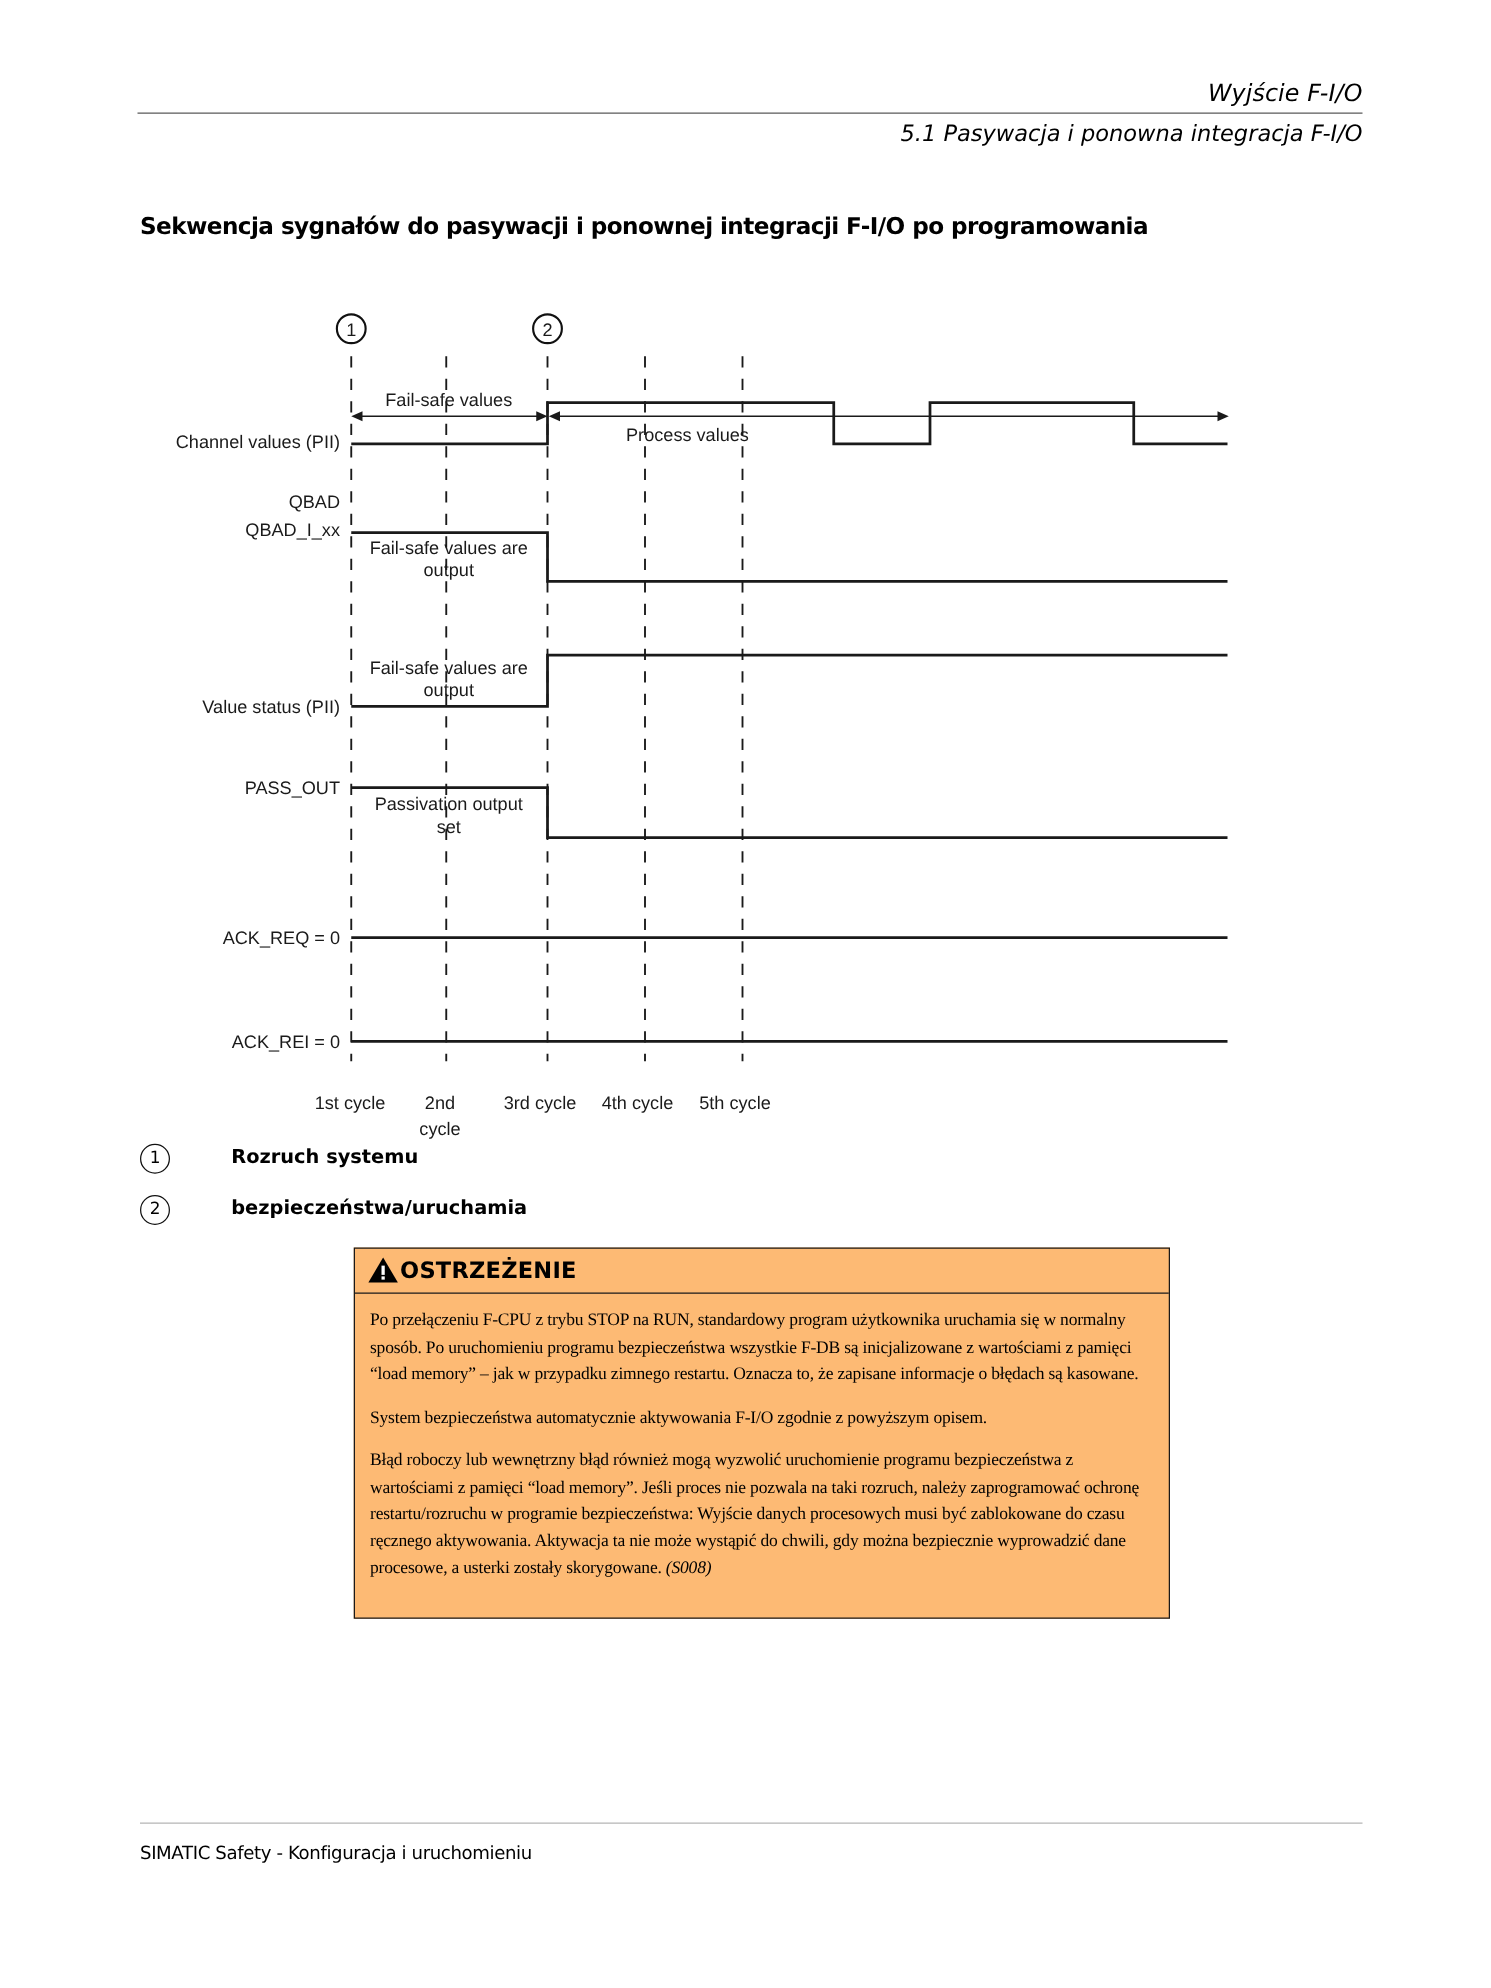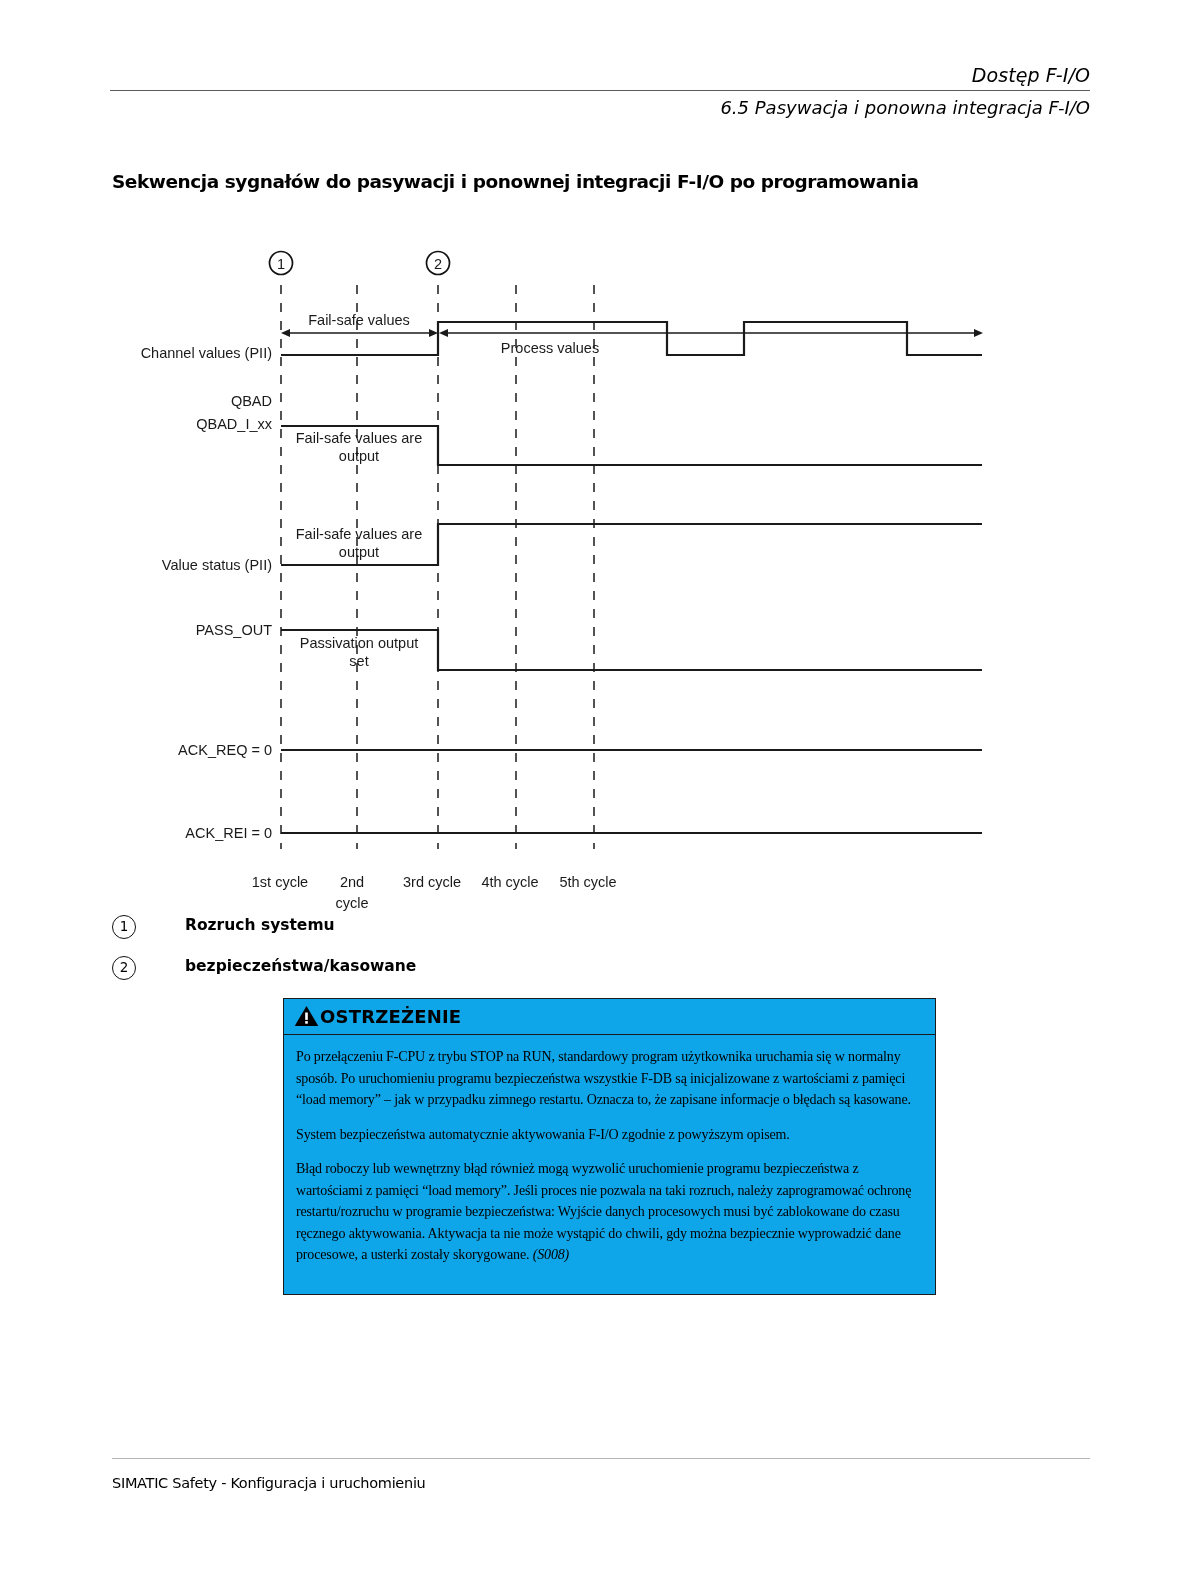--- a/index.html
+++ b/index.html
@@ -94,21 +94,21 @@
   .legend-text { padding-top: 1px; font-weight: bold; }
 
   
   .warning-box {
     position: absolute;
     left: 283px;
     top: 998px;
     width: 653px;
     border: 1.2px solid #1a1a1a;
     box-sizing: border-box;
-    background: #0ea5e9;
+    background: #fdba74;
   }
   .warning-head {
     border-bottom: 1.2px solid #1a1a1a;
     padding: 6px 0 7px 10px;
     display: flex;
     align-items: center;
   }
   .warn-triangle {
     width: 25px;
     height: 22px;
@@ -181,23 +181,23 @@
   .dg-cycle {
     font-family: "Liberation Sans", sans-serif;
     font-size: 14.5px;
     fill: #1a1a1a;
   }
 </style>
 </head>
 <body>
 
 <div class="page-header">
-  <div class="header-title">Dostęp F-I/O</div>
+  <div class="header-title">Wyjście F-I/O</div>
   <div class="header-rule"></div>
-  <div class="header-subtitle">6.5 Pasywacja i ponowna integracja F-I/O</div>
+  <div class="header-subtitle">5.1 Pasywacja i ponowna integracja F-I/O</div>
 </div>
 
 <div class="section-heading">
   <div>Sekwencja sygnałów do pasywacji i ponownej integracji F-I/O po programowania</div>
 </div>
 
 <div class="diagram">
 <svg width="900" height="675" viewBox="0 0 900 675" xmlns="http://www.w3.org/2000/svg">
 
   <g>
@@ -281,21 +281,21 @@
 </svg>
 </div>
 
 <div class="legend">
   <div class="legend-row">
     <div class="legend-marker">1</div>
     <div class="legend-text">Rozruch systemu</div>
   </div>
   <div class="legend-row">
     <div class="legend-marker">2</div>
-    <div class="legend-text">bezpieczeństwa/kasowane</div>
+    <div class="legend-text">bezpieczeństwa/uruchamia</div>
   </div>
 </div>
 
 <div class="warning-box">
   <div class="warning-head">
     <svg class="warn-triangle" viewBox="0 0 25 22">
       <polygon points="12.5,1 24.3,21 0.7,21" fill="#000"></polygon>
       <rect x="11.2" y="7.5" width="2.6" height="7.4" fill="#fff"></rect>
       <rect x="11.2" y="16.1" width="2.6" height="2.6" fill="#fff"></rect>
     </svg>

